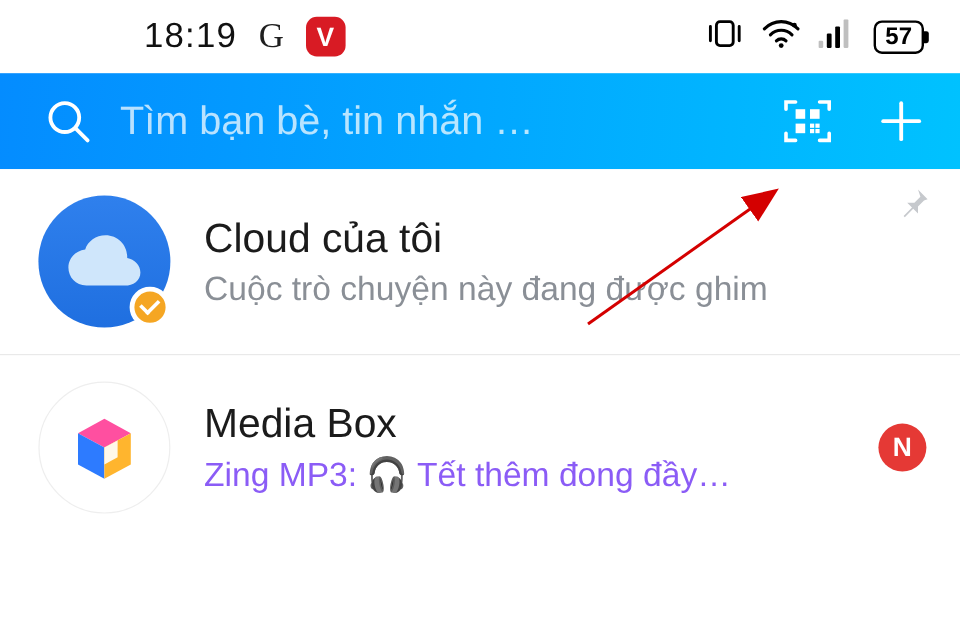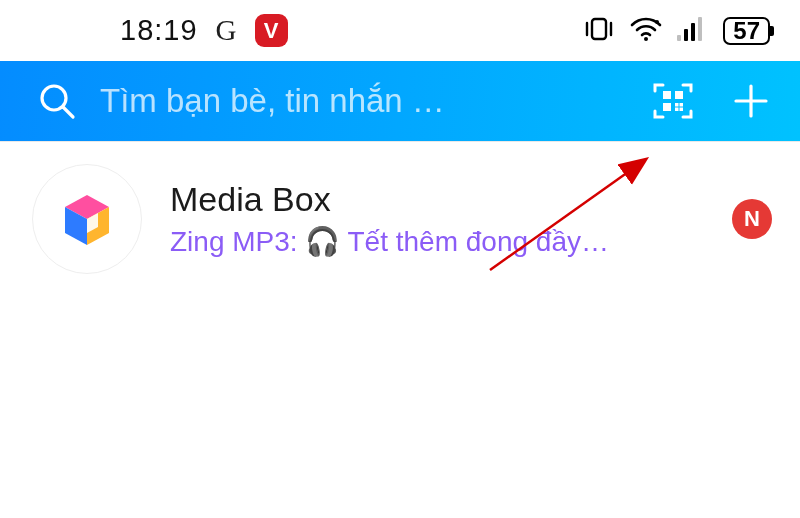--- a/index.html
+++ b/index.html
@@ -17,21 +17,21 @@
   .status-time { font-size: 29px; font-weight: 400; letter-spacing: 1px; color:#111;}
   .status-g { font-size: 29px; font-weight: 400; color:#1f1f1f; font-family: Georgia, serif;}
   .status-v {
     width: 33px; height: 33px; background: #d81b24; border-radius: 9px;
     color: #fff; display:flex; align-items:center; justify-content:center;
     font-size: 22px; font-weight: 700;
   }
   .status-right { display: flex; align-items: center; gap: 14px; }
   .battery {
     border: 2.2px solid #000; border-radius: 7px; padding: 1px 8px;
-    font-size: 24px; font-weight: 600; line-height: 22px; position: relative;
+    font-size: 20px; font-weight: 600; line-height: 22px; position: relative;
   }
   .battery::after {
     content:""; position:absolute; right:-6px; top:50%; transform:translateY(-50%);
     width:4px; height:10px; background:#000; border-radius:0 2px 2px 0;
   }
 
   .top-bar {
     height: 80px;
     background: linear-gradient(95deg, #048cff 0%, #02a7ff 50%, #00c2ff 100%);
     display: flex;
@@ -136,20 +136,37 @@
   <div class="icon-slot">
     <svg width="42" height="42" viewBox="0 0 42 42">
       <line x1="21" y1="6" x2="21" y2="36" stroke="#fff" stroke-width="3.2" stroke-linecap="round"></line>
       <line x1="6" y1="21" x2="36" y2="21" stroke="#fff" stroke-width="3.2" stroke-linecap="round"></line>
     </svg>
   </div>
 </div>
 
 <div class="chat-list">
 
+  <div class="chat-item">
+    <div class="avatar avatar-cloud">
+      <svg viewBox="0 0 66 48">
+        <path d="M50 44H18C9 44 3 37 3 29c0-8 6-14 14-15 2-7 9-12 17-12 10 0 18 8 18 18 0 .4 0 .8 0 1 6 1 11 6 11 12 0 7-6 11-13 11z" fill="#cfe6fb"></path>
+      </svg>
+      <span class="avatar-badge"></span>
+    </div>
+    <div class="chat-text">
+      <div class="chat-title">Cloud của tôi</div>
+      <div class="chat-sub">Cuộc trò chuyện này đang được ghim</div>
+    </div>
+    <span class="pin">
+      <svg width="28" height="28" viewBox="0 0 28 28">
+        <path d="M17 3l8 8-3 1-5 5 0 6-4-4-7 7-1-1 7-7-4-4 6 0 5-5z" fill="#c6c9cd"></path>
+      </svg>
+    </span>
+  </div>
 
   <div class="divider"></div>
 
   <div class="chat-item">
     <div class="avatar avatar-media">
       <svg width="72" height="72" viewBox="0 0 72 72">
         <g transform="translate(36 12)">
           <polygon points="0,0 22,12 0,24 -22,12" fill="#ff4fa0"></polygon>
           <polygon points="-22,12 0,24 0,50 -22,38" fill="#2d7bff"></polygon>
           <polygon points="22,12 0,24 0,50 22,38" fill="#ffb52e"></polygon>

